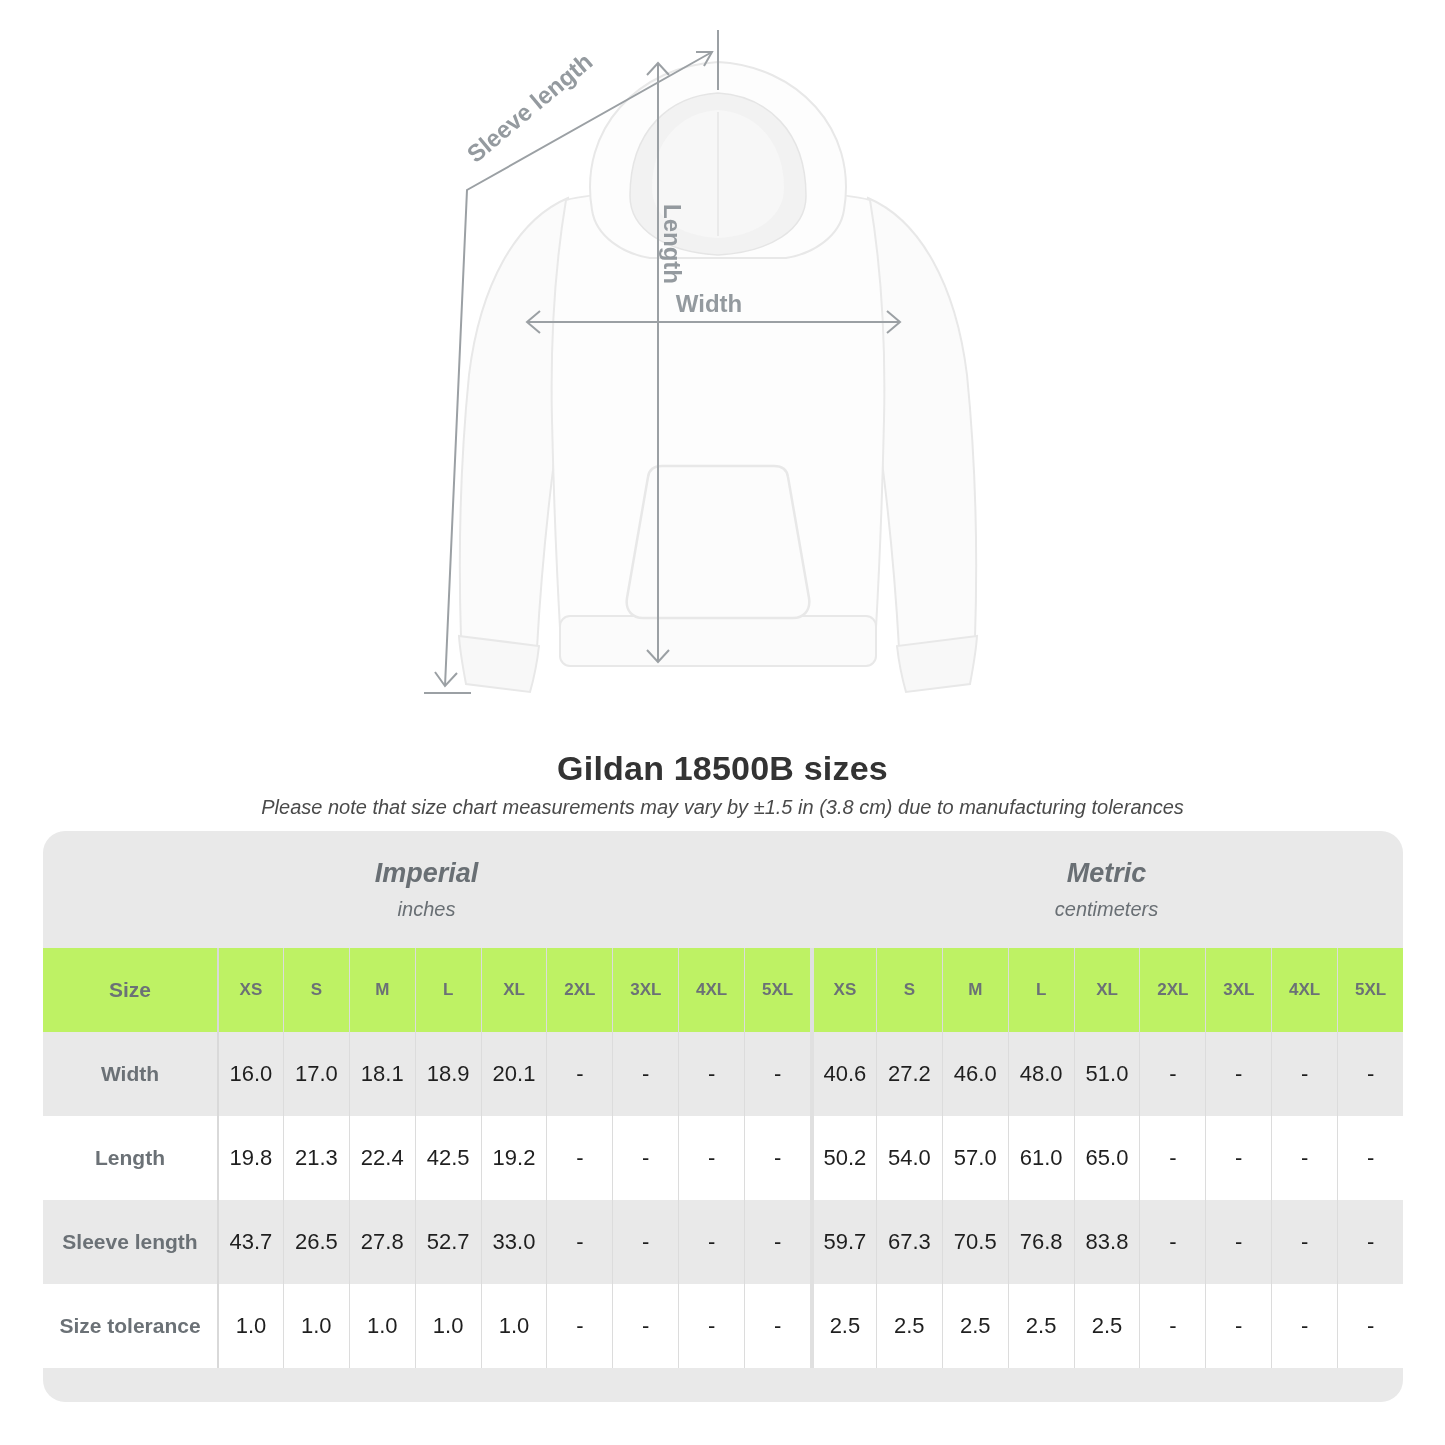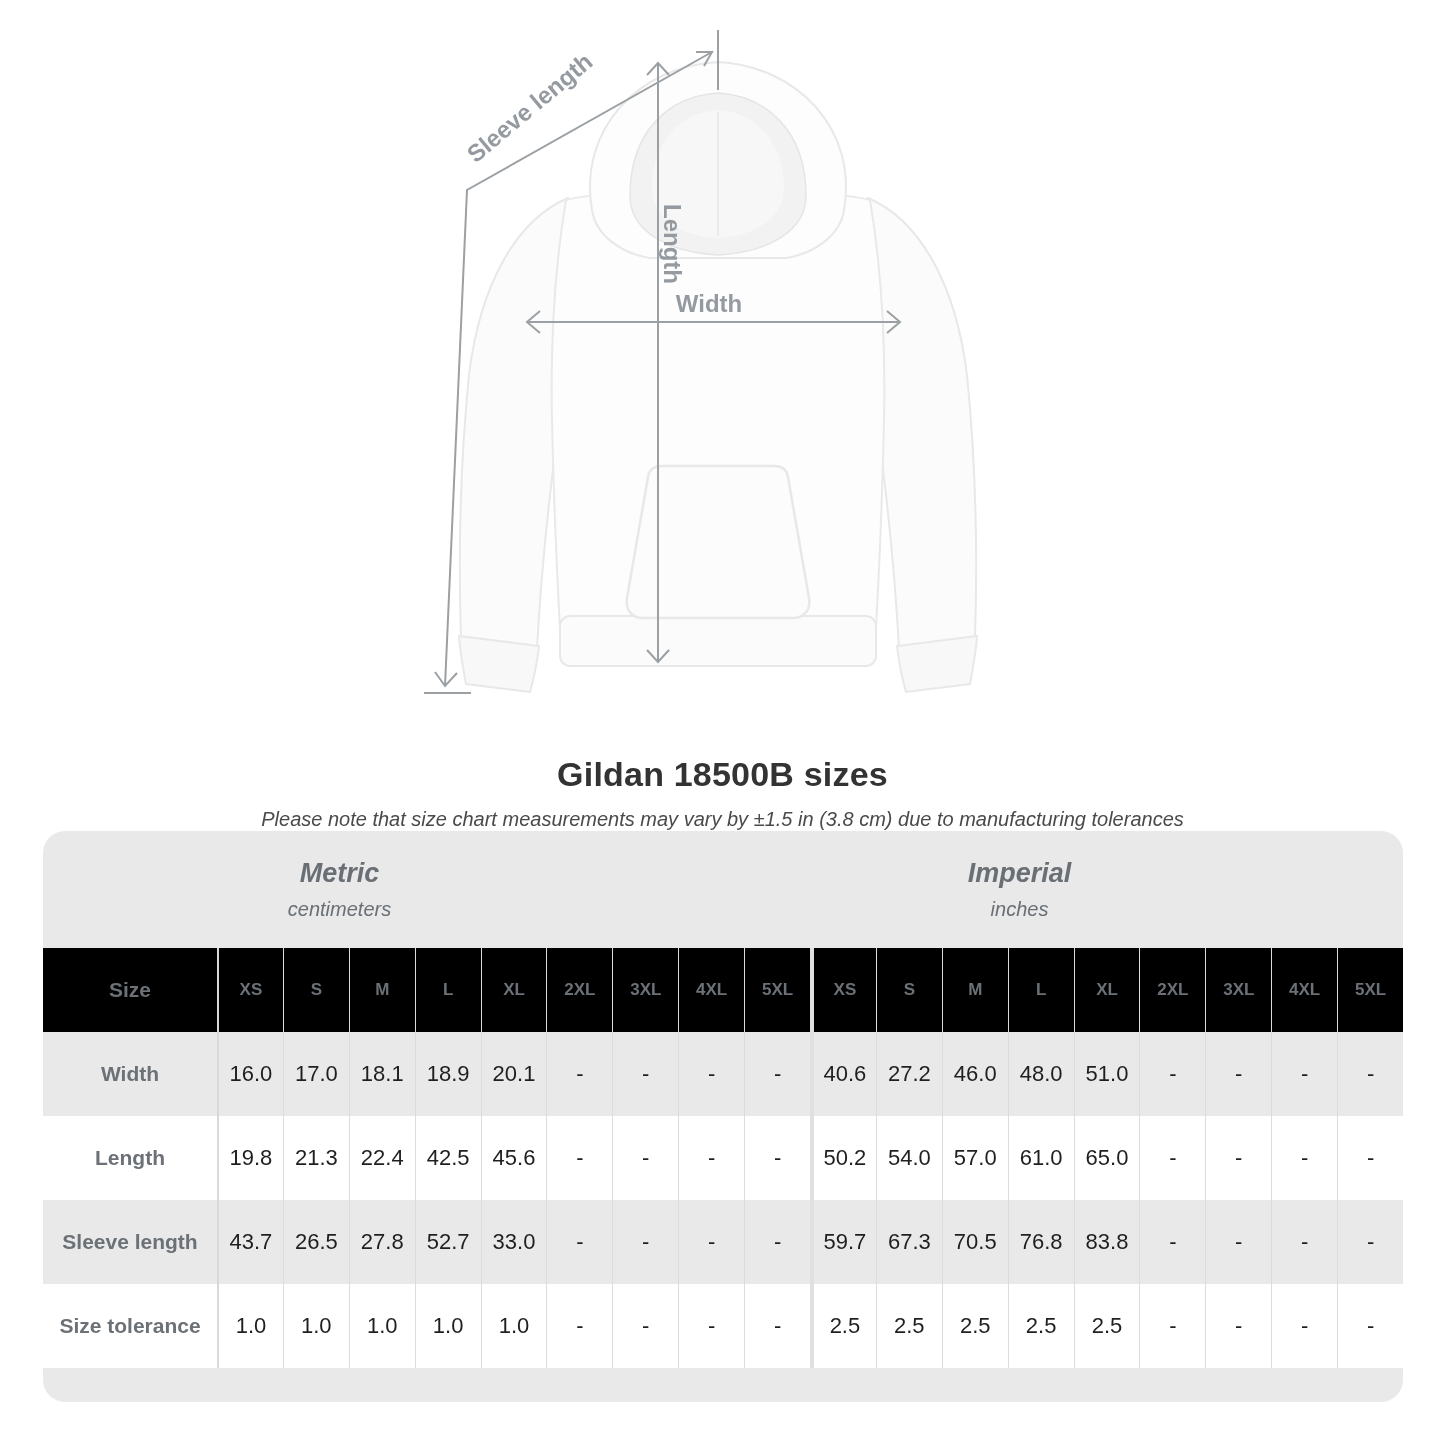--- a/index.html
+++ b/index.html
@@ -2,31 +2,31 @@
 <html><head>
 <meta charset="utf-8">
 <style>
   html,body{margin:0;padding:0;background:#ffffff;}
   .canvas{
     position:relative;width:1445px;height:1445px;overflow:hidden;
     font-family:"Liberation Sans","DejaVu Sans",sans-serif;background:#ffffff;
   }
   .figure{position:absolute;left:0;top:0;}
   .caption{position:absolute;left:0;top:741px;width:100%;text-align:center;}
-  .caption h1{margin:14px;font-size:34px;font-weight:bold;color:#333333;letter-spacing:.2px;}
+  .caption h1{margin:8px;font-size:34px;font-weight:bold;color:#333333;letter-spacing:.2px;}
   .caption p{margin:7px 0 8px 0;font-size:20px;font-style:italic;color:#4a4a4a;}
   .size-table{position:absolute;left:43px;top:831px;width:1360px;}
   .size-table *{box-sizing:border-box;}
   .band{height:117px;background:#e9e9e9;border-radius:22px 22px 0 0;display:flex;}
   .band-half{width:767px;display:flex;flex-direction:column;align-items:center;justify-content:center;row-gap:9px;}
   .band-half.metric{width:593px;}
   .band-title{font-size:27px;font-weight:bold;font-style:italic;color:#696f74;}
   .band-sub{font-size:20px;font-style:italic;color:#696f74;}
   .hrow,.trow{display:grid;grid-template-columns:174px repeat(18,1fr);height:84px;}
-  .hrow{background:#000000;}
+  .hrow{background:#bef264;}
   .trow{background:#ffffff;}
   .trow.gray{background:#e9e9e9;}
   .cell{display:flex;align-items:center;justify-content:center;height:100%;}
   .hcell{font-size:17px;font-weight:bold;color:#6b7176;border-left:1px solid #dcdcdc;}
   .vcell{font-size:22px;color:#1f1f1f;border-left:1px solid #dcdcdc;}
   .rlabel{font-size:21px;font-weight:bold;color:#6b7176;}
   .cell.first{border-left:2px solid #d9d9d9;}
   .cell.half{border-left:4px solid #e0e0e0;}
   .foot{height:34px;background:#e9e9e9;border-radius:0 0 22px 22px;}
 </style>
@@ -86,27 +86,27 @@
     </g>
   </svg>
 
   <div class="caption">
     <h1>Gildan 18500B sizes</h1>
     <p>Please note that size chart measurements may vary by ±1.5 in (3.8 cm) due to manufacturing tolerances</p>
   </div>
 
   <div class="size-table">
     <div class="band">
+      <div class="band-half">
+        <div class="band-title">Imperial</div>
+        <div class="band-sub">inches</div>
+      </div>
       <div class="band-half metric">
         <div class="band-title">Metric</div>
         <div class="band-sub">centimeters</div>
-      </div>
-      <div class="band-half">
-        <div class="band-title">Imperial</div>
-        <div class="band-sub">inches</div>
       </div>
     </div>
 
     <div class="hrow">
       <div class="cell rlabel">Size</div>
 
     <div class="cell hcell first">XS</div>
         <div class="cell hcell">S</div>
         <div class="cell hcell">M</div>
         <div class="cell hcell">L</div>
@@ -148,21 +148,21 @@
           <div class="cell vcell">-</div>
           <div class="cell vcell">-</div>
           <div class="cell vcell">-</div>
         </div>
         <div class="trow">
           <div class="cell rlabel">Length</div>
           <div class="cell vcell first">19.8</div>
           <div class="cell vcell">21.3</div>
           <div class="cell vcell">22.4</div>
           <div class="cell vcell">42.5</div>
-          <div class="cell vcell">45.6</div>
+          <div class="cell vcell">19.2</div>
           <div class="cell vcell">-</div>
           <div class="cell vcell">-</div>
           <div class="cell vcell">-</div>
           <div class="cell vcell">-</div>
           <div class="cell vcell half">50.2</div>
           <div class="cell vcell">54.0</div>
           <div class="cell vcell">57.0</div>
           <div class="cell vcell">61.0</div>
           <div class="cell vcell">65.0</div>
           <div class="cell vcell">-</div>

